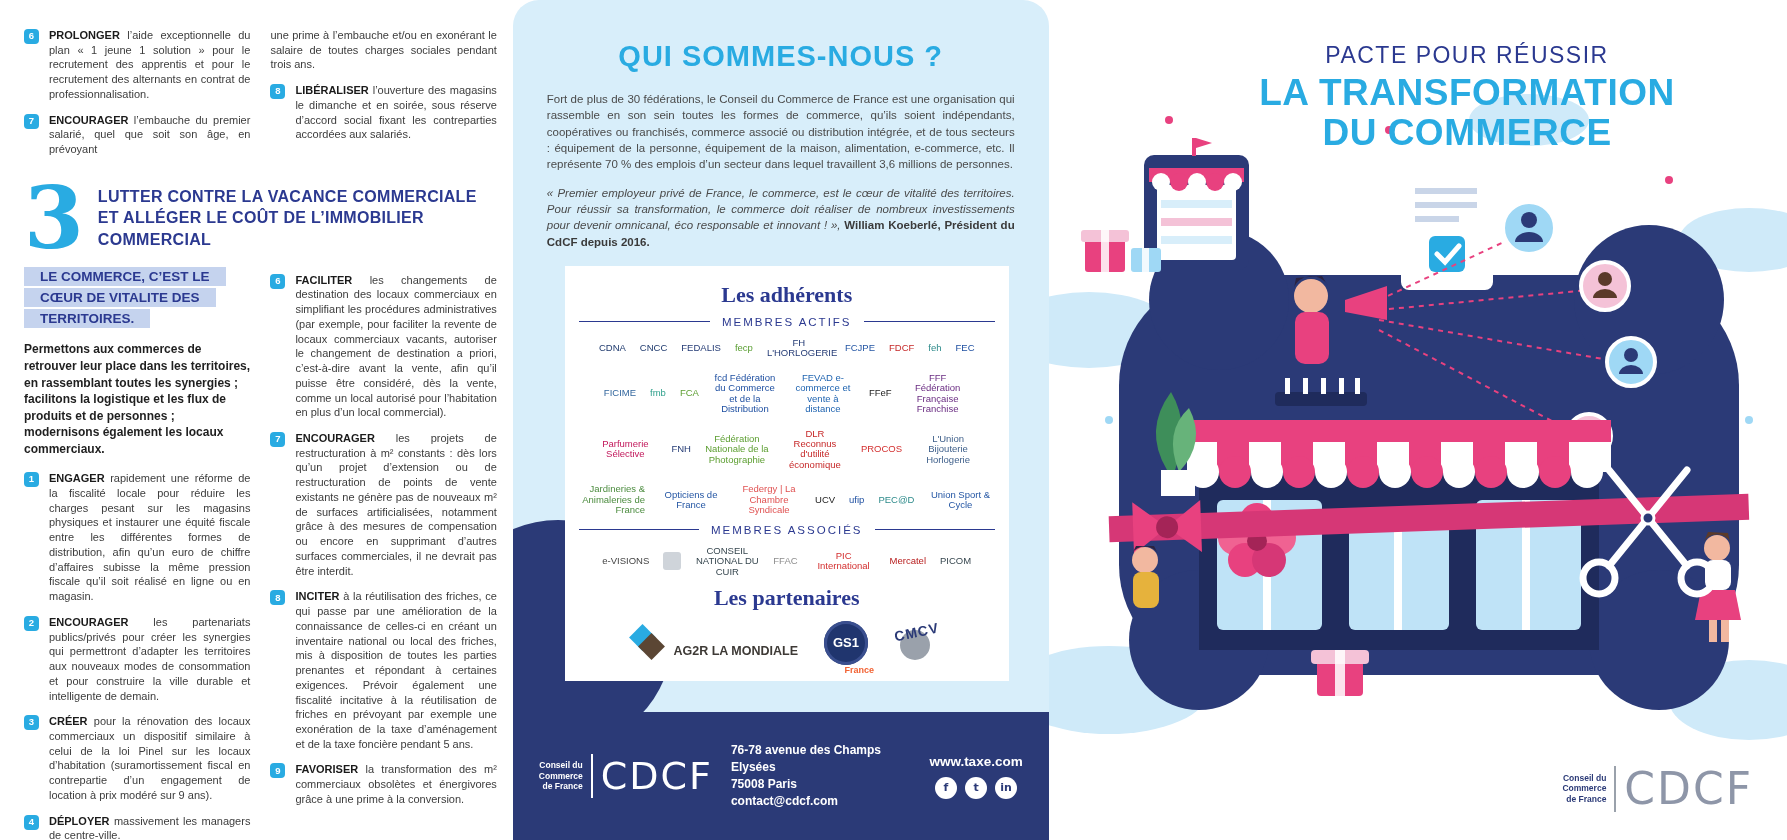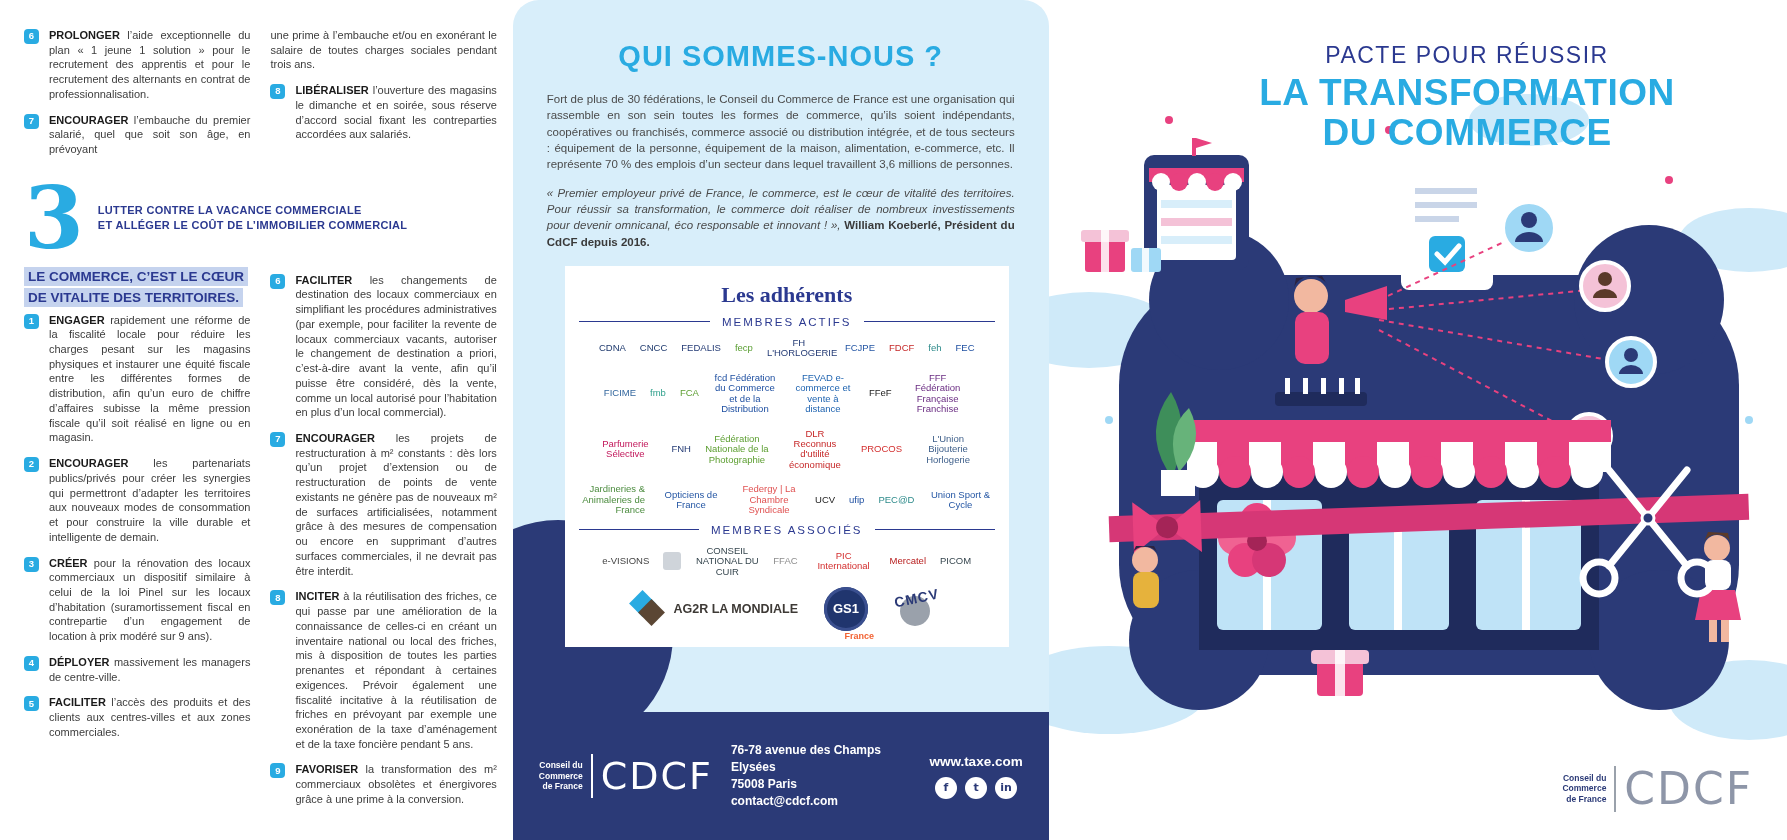--- a/index.html
+++ b/index.html
@@ -14,24 +14,24 @@
                  line-height:1.34; color:#3c3c3c; text-align:justify; }
   .num-badge { position:absolute; left:0; top:1px; width:15px; height:15px; background:#29ABE2;
                color:#fff; font-weight:bold; font-size:9.5px; border-radius:4px;
                display:flex; align-items:center; justify-content:center; }
   .kw { color:#1a1a1a; font-weight:bold; }
   .cont-text { font-size:11px; line-height:1.34; color:#3c3c3c; text-align:justify; margin-bottom:11px; }
 
   .section3 { display:flex; align-items:center; gap:14px; margin:16px 0 14px 0; }
   .big-num { font-family:"DejaVu Serif", serif; font-weight:bold; font-size:86px; line-height:0.8;
              color:#29ABE2; }
-  .section3 h2 { font-size:11px; line-height:1.35; color:#2B3990; letter-spacing:0.3px; }
+  .section3 h2 { font-size:16px; line-height:1.35; color:#2B3990; letter-spacing:0.3px; }
 
   .hl-heading { display:inline; background:#C5D3EE; color:#2B3990; font-weight:bold; font-size:13.5px;
-                line-height:1.55; padding:2px 4px; -webkit-box-decoration-break:clone; box-decoration-break:clone; }
+                line-height:1.55; padding:2px 16px; -webkit-box-decoration-break:clone; box-decoration-break:clone; }
   .intro { font-weight:bold; color:#1f1f1f; font-size:12px; line-height:1.38; margin:12px 0 14px 0; }
   .hl-wrap { margin-bottom:4px; }
 
   
   .panel-middle { position:relative; width:561px; height:840px; background:#D8EEFA;
                   border-radius:26px 26px 0 0; overflow:hidden; }
   .panel-middle h1 { text-align:center; color:#29ABE2; font-size:29px; font-weight:bold;
                      letter-spacing:1px; margin:40px 0 18px 0; }
   .mid-about { font-size:11.5px; line-height:1.42; color:#4a4a4a; text-align:justify; margin:0 34px 12px 34px; }
   .mid-quote { font-size:11.5px; line-height:1.42; color:#4a4a4a; text-align:justify; margin:0 34px; }
@@ -47,21 +47,21 @@
                  font-size:22px; text-align:center; margin:2px 0 8px 0; }
   .divider-label { display:flex; align-items:center; gap:12px; color:#2B3990; font-size:11.5px;
                    letter-spacing:2px; margin:6px 0 10px 0; }
   .divider-label::before, .divider-label::after { content:""; flex:1; border-top:1.5px solid #2B3990; }
   .logo-grid { display:flex; flex-wrap:wrap; justify-content:center; align-items:center;
                column-gap:14px; row-gap:14px; margin-bottom:8px; }
   .logo-chip { font-size:9.5px; font-weight:normal; text-align:center; line-height:1.1;
                max-width:64px; display:inline-block; }
   .logo-chip:empty { width:18px; height:18px; background:#cfd4da; border-radius:3px; }
   .partners-row { display:flex; justify-content:center; align-items:center; gap:26px; margin-top:10px; }
-  .ag2r { display:flex; align-items:center; gap:10px; }
+  .ag2r { display:flex; align-items:flex-end; gap:10px; }
   .ag2r-diamond { position:relative; width:30px; height:30px; }
   .ag2r-diamond i { position:absolute; width:19px; height:19px; transform:rotate(45deg); display:block; }
   .ag2r-diamond i.b1 { background:#29ABE2; left:0; top:0; }
   .ag2r-diamond i.b2 { background:#5B4634; left:9px; top:9px; }
   .ag2r-label { font-weight:bold; color:#3E3A36; font-size:12.5px; }
   .gs1 { position:relative; width:44px; height:44px; background:#20356E; border-radius:50%;
          color:#fff; display:flex; align-items:center; justify-content:center;
          font-weight:bold; font-size:13px; box-shadow:inset 0 0 0 3px #3a4f8f; }
   .gs1-sub { position:absolute; bottom:-10px; right:-6px; color:#F26334; font-size:9px; font-weight:bold; }
   .cmcv { position:relative; width:46px; height:34px; }
@@ -137,20 +137,21 @@
         <span>LUTTER CONTRE LA VACANCE COMMERCIALE</span><br>
         <span>ET ALLÉGER LE COÛT DE L’IMMOBILIER COMMERCIAL</span>
       </h2>
     </div>
 
     <div class="two-col">
       <div>
         <div class="hl-wrap">
           <span class="hl-heading">LE COMMERCE, C’EST LE CŒUR DE VITALITE DES TERRITOIRES.</span>
         </div>
+        <p class="intro">Permettons aux commerces de retrouver leur place dans les territoires, en rassemblant toutes les synergies ; facilitons la logistique et les flux de produits et de personnes ; modernisons également les locaux commerciaux.</p>
         <div>
 
             <div class="action-item">
               <span class="num-badge">1</span>
               <b class="kw">ENGAGER</b>
               <span>rapidement une réforme de la fiscalité locale pour réduire les charges pesant sur les magasins physiques et instaurer une équité fiscale entre les différentes formes de distribution, afin qu’un euro de chiffre d’affaires subisse la même pression fiscale qu’il soit réalisé en ligne ou en magasin.</span>
             </div>
 
             <div class="action-item">
               <span class="num-badge">2</span>
@@ -292,20 +293,21 @@
           <span class="logo-chip" style="color: rgb(55, 71, 79);">CONSEIL NATIONAL DU CUIR</span>
 
           <span class="logo-chip" style="color: rgb(141, 141, 141);">FFAC</span>
 
           <span class="logo-chip" style="color: rgb(211, 47, 47);">PIC International</span>
 
           <span class="logo-chip" style="color: rgb(183, 28, 28);">Mercatel</span>
 
           <span class="logo-chip" style="color: rgb(55, 71, 79);">PICOM</span>
         </div>
+      <div class="serif-title">Les partenaires</div>
       <div class="partners-row">
         <div class="ag2r">
           <span class="ag2r-diamond">
               <i class="b1"></i>
               <i class="b2"></i>
             </span>
           <span class="ag2r-label">AG2R LA MONDIALE</span>
         </div>
         <div class="gs1">
           <span>GS1</span>

